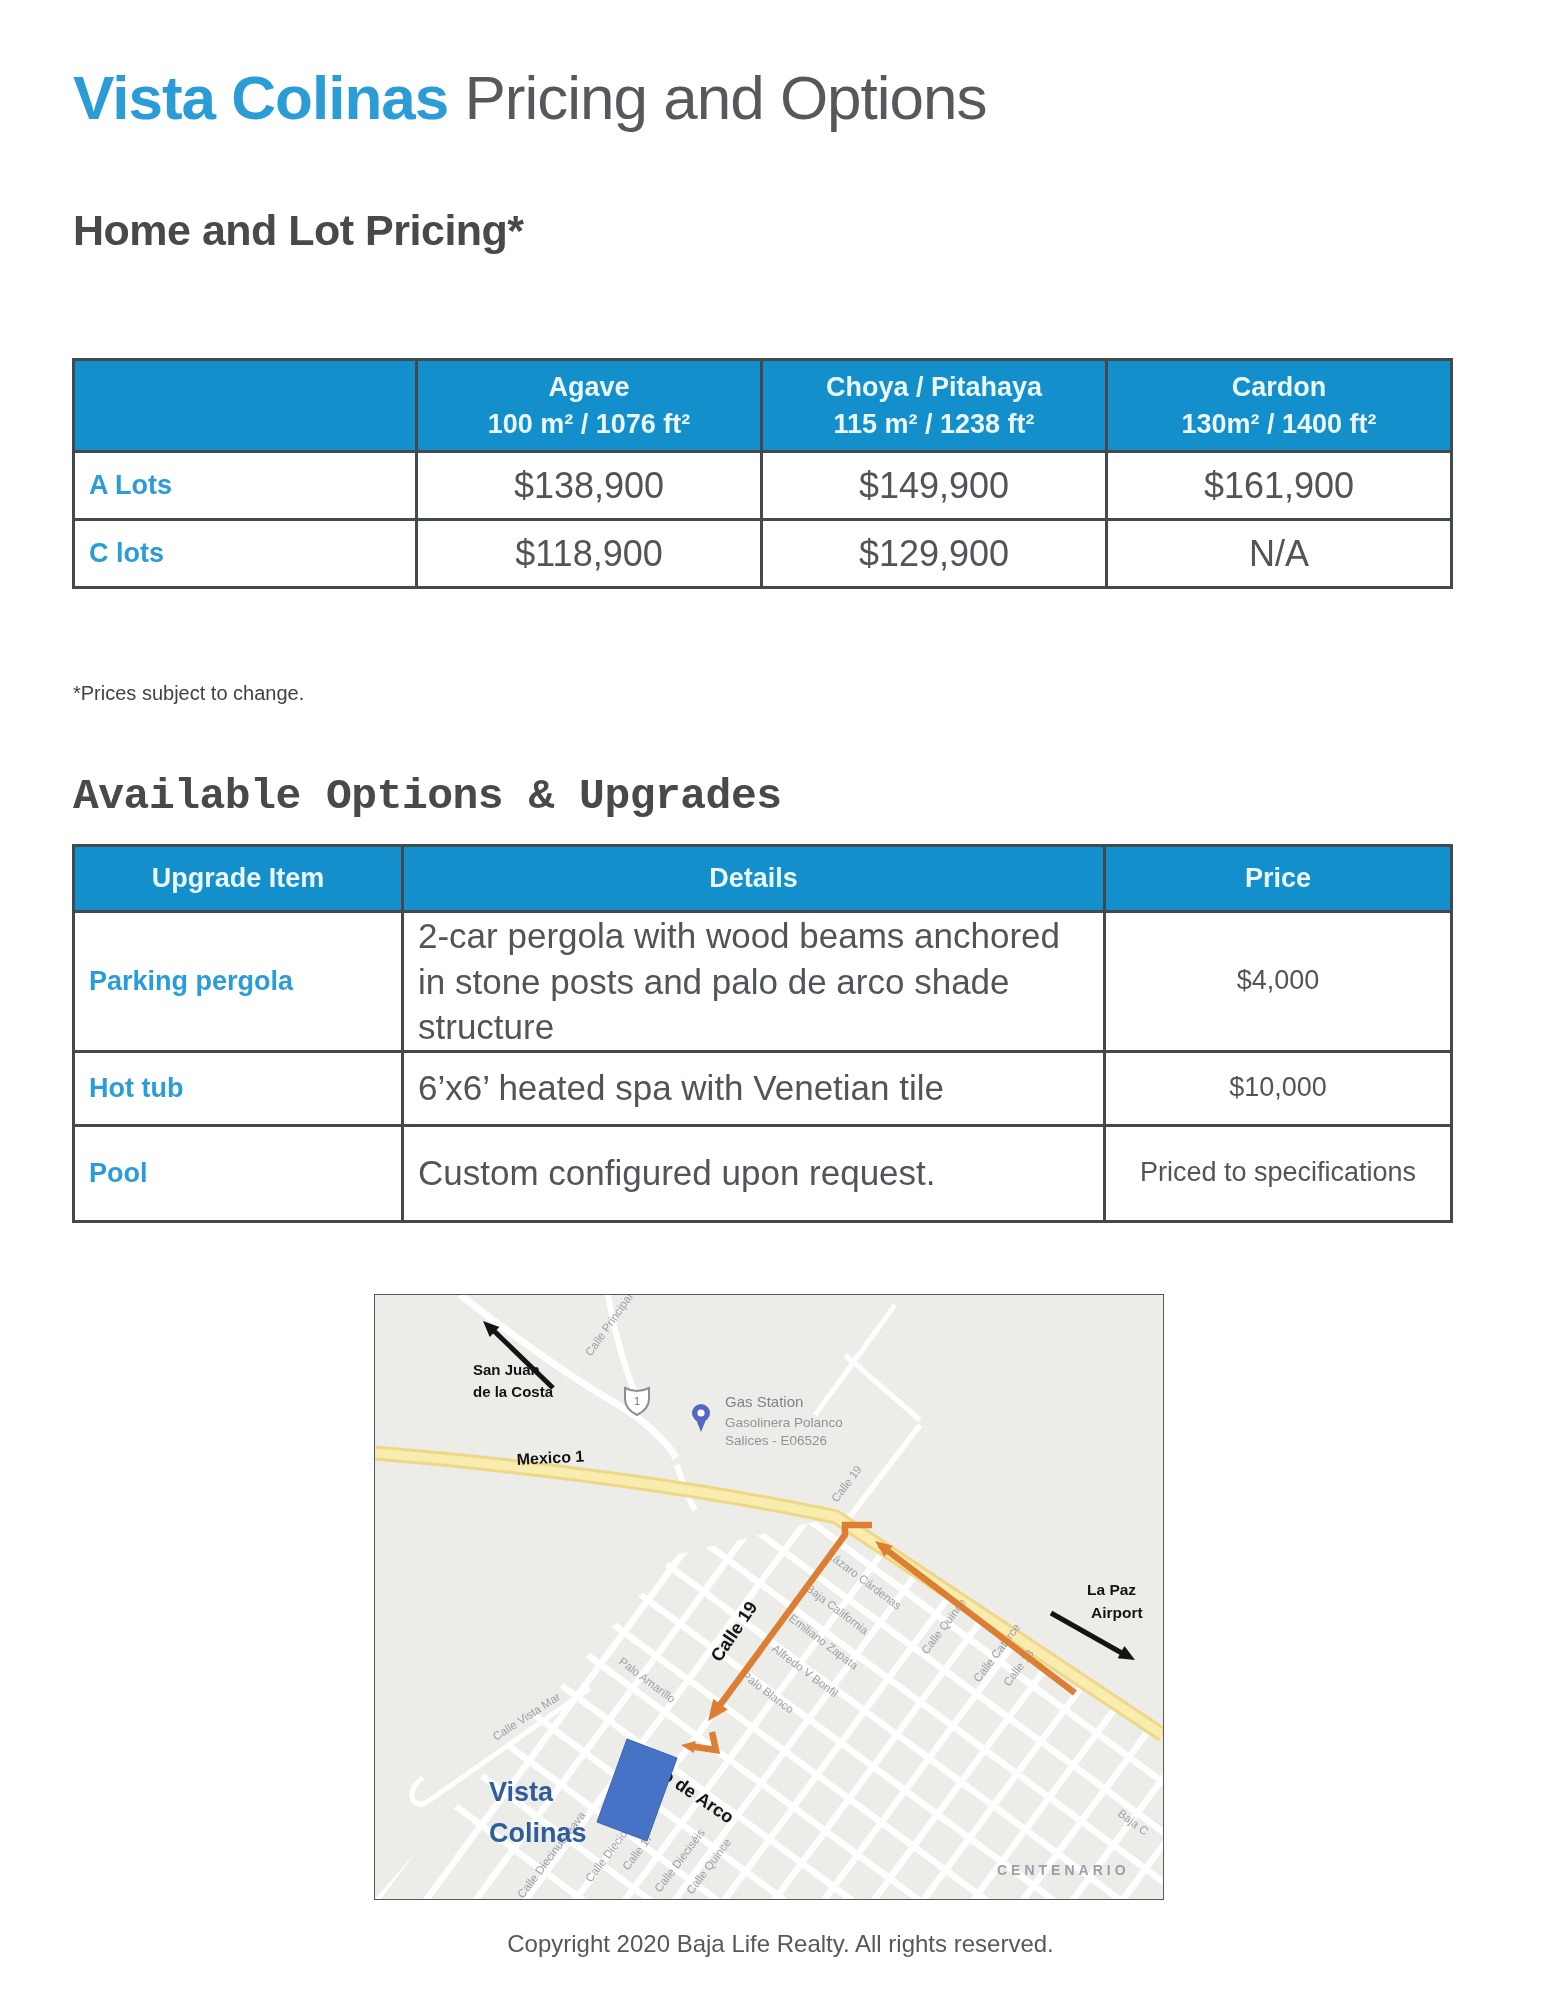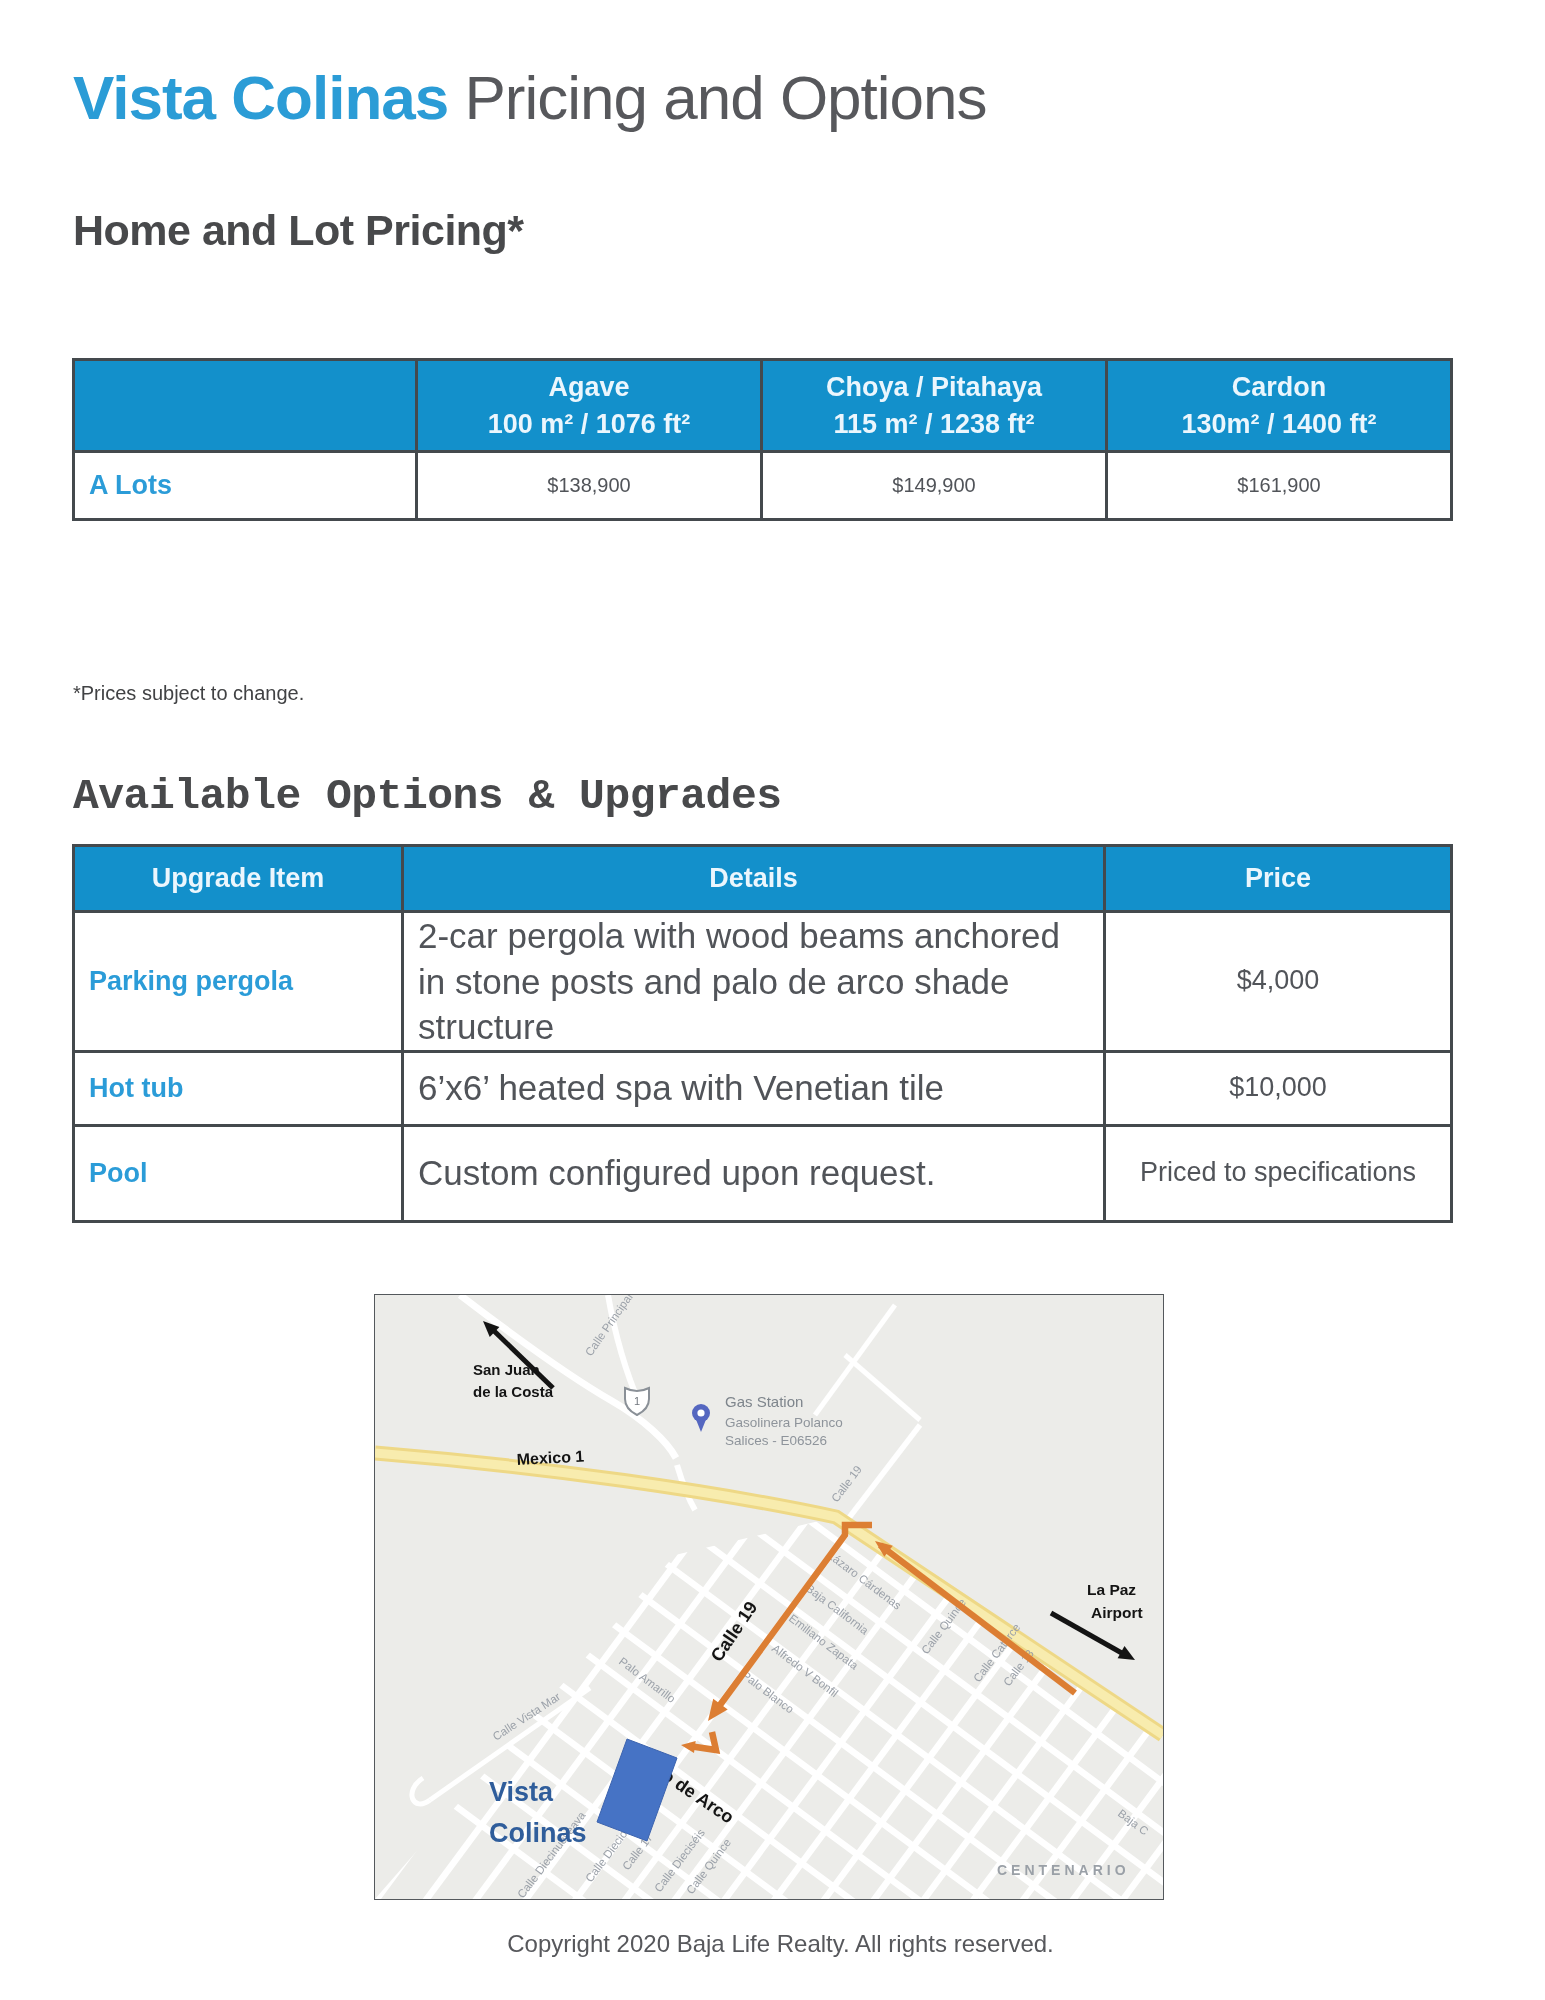--- a/index.html
+++ b/index.html
@@ -8,21 +8,21 @@
   .abs{position:absolute;}
   .title{top:62px;left:73px;font-size:62px;letter-spacing:-1px;white-space:nowrap;}
   .title .brand{color:#2b9cd6;font-weight:bold;}
   .title .rest{color:#57585c;font-weight:normal;}
   .h2{left:73px;font-size:43px;font-weight:bold;color:#48494b;letter-spacing:-0.5px;}
   table{border-collapse:collapse;table-layout:fixed;margin-top:16px;}
   td,th{border:3px solid #44494d;padding:0 14px;}
   .t1{left:72px;top:342px;width:1378px;}
   .t2{left:72px;top:828px;width:1378px;}
   th{background:#1390cb;color:#ebf6fd;font-size:27px;font-weight:bold;text-align:center;line-height:1.35;}
-  td{font-size:20px;color:#515459;vertical-align:middle;}
+  td{font-size:36px;color:#515459;vertical-align:middle;}
   td.center{text-align:center;}
   td.rowlabel{color:#2b9cd8;font-weight:bold;font-size:27px;}
   .t1 tr.hdr{height:92px;} .t1 tr.body{height:68px;}
   .t2 tr.hdr{height:66px;}
   .t2 tr.r1{height:96px;} .t2 tr.r2{height:74px;} .t2 tr.r3{height:96px;}
   .t2 td.details{font-size:35px;line-height:1.3;}
   .t2 td.price{text-align:center;font-size:27px;line-height:1.25;}
   .footnote{left:73px;top:682px;font-size:20px;color:#414244;}
   .mapbox{left:374px;top:1294px;width:788px;height:604px;border:1.5px solid #54585c;box-sizing:content-box;}
   .copyright{top:1930px;left:8px;width:100%;text-align:center;font-size:24px;color:#57585c;}
@@ -63,20 +63,26 @@
       <th>
         <div>Cardon</div>
         <div>130m² / 1400 ft²</div>
       </th>
     </tr>
     <tr class="body">
       <td class="rowlabel">A Lots</td>
       <td class="center">$138,900</td>
       <td class="center">$149,900</td>
       <td class="center">$161,900</td>
+    </tr>
+    <tr class="body">
+      <td class="rowlabel">C lots</td>
+      <td class="center">$118,900</td>
+      <td class="center">$129,900</td>
+      <td class="center">N/A</td>
     </tr>
   </tbody>
     </table>
 
   <div class="abs footnote">*Prices subject to change.</div>
 
   <div class="abs h2" style="top:772px;font-family:Liberation Mono, monospace;">Available Options &amp; Upgrades</div>
 
   <table class="abs t2">
     <colgroup>

